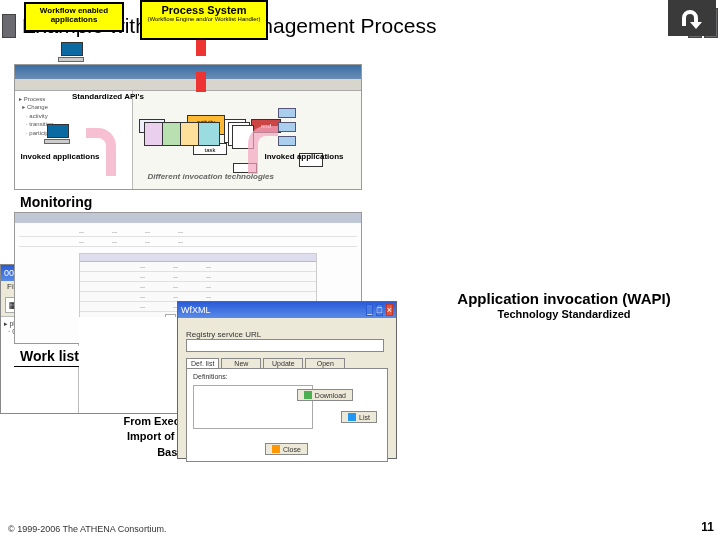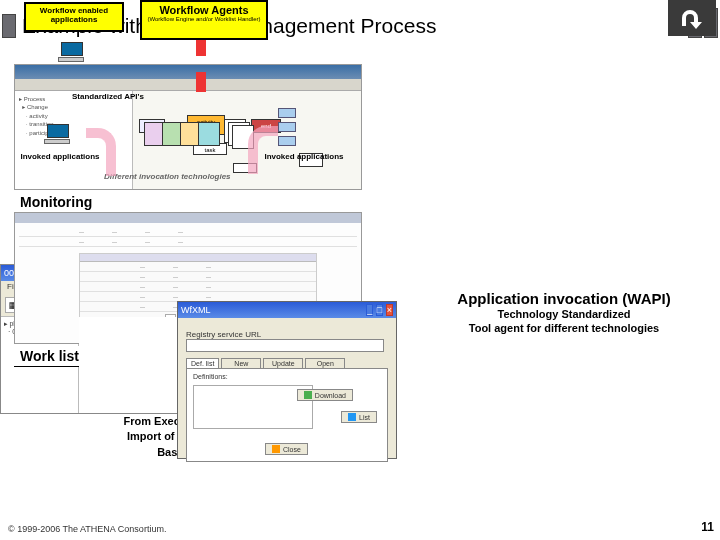--- a/index.html
+++ b/index.html
@@ -469,21 +469,21 @@
   <div class="u-turn">
     <svg viewBox="0 0 32 24">
         <path d="M6 20 v-8 a8 8 0 0 1 16 0 v4 l4 0 -6 7 -6 -7 l4 0 v-4 a4 4 0 0 0 -8 0 v8 z" fill="#fff"></path>
       </svg>
   </div>
 
   <div class="arch-inner">
 
     <div class="arch-box arch-yellow" style="left:4px;top:2px;width:100px;height:30px">Workflow enabled applications</div>
     <div class="arch-box arch-yellow" style="left:120px;top:0;width:128px;height:40px">
-      <div style="font-size:11px">Workflow Agents</div>
+      <div style="font-size:11px">Process System</div>
       <div style="font-size:6px;font-weight:normal">(Workflow Engine and/or Worklist Handler)</div>
     </div>
 
 
     <div style="position:absolute;left:176px;top:40px;width:10px;height:16px;background:#e33"></div>
 
     <div class="computer-icon" style="left:38px;top:42px">
       <div class="mon"></div>
         <div class="base"></div>
     </div>
@@ -509,31 +509,30 @@
     </div>
     <div class="arch-label" style="left:0;top:152px;width:80px;text-align:center">Invoked applications</div>
 
     <div style="position:absolute;left:258px;top:108px">
       <div class="server-box"></div>
         <div class="server-box"></div>
         <div class="server-box"></div>
     </div>
     <div class="arch-label" style="left:244px;top:152px;width:80px;text-align:center">Invoked applications</div>
 
-    <div class="arch-label" style="left:84px;top:172px;width:170px;text-align:left;font-style:italic;color:#666">Different invocation technologies</div>
+    <div class="arch-label" style="left:84px;top:172px;width:170px;text-align:right;font-style:italic;color:#666">Different invocation technologies</div>
 
     <div class="curve-arrow" style="left:66px;top:128px;transform:scaleX(-1)"></div>
     <div class="curve-arrow" style="left:228px;top:126px"></div>
   </div>
 </div>
 
 <div class="caption-box" style="left:424px; top:290px; width:280px;">
   <div class="ttl">Application invocation (WAPI)</div>
   <div class="sub">Technology Standardized</div>
-  <div class="sub">Tool agent for different technologies</div>
 </div>
 
 <div class="jawe-panel">
   <div class="jawe-titlebar">
     <span>00050709 - JaWE</span>
     <span class="btns">
       <span class="btn-min">_</span>
       <span class="btn-max">□</span>
       <span class="btn-close">×</span>
     </span>

